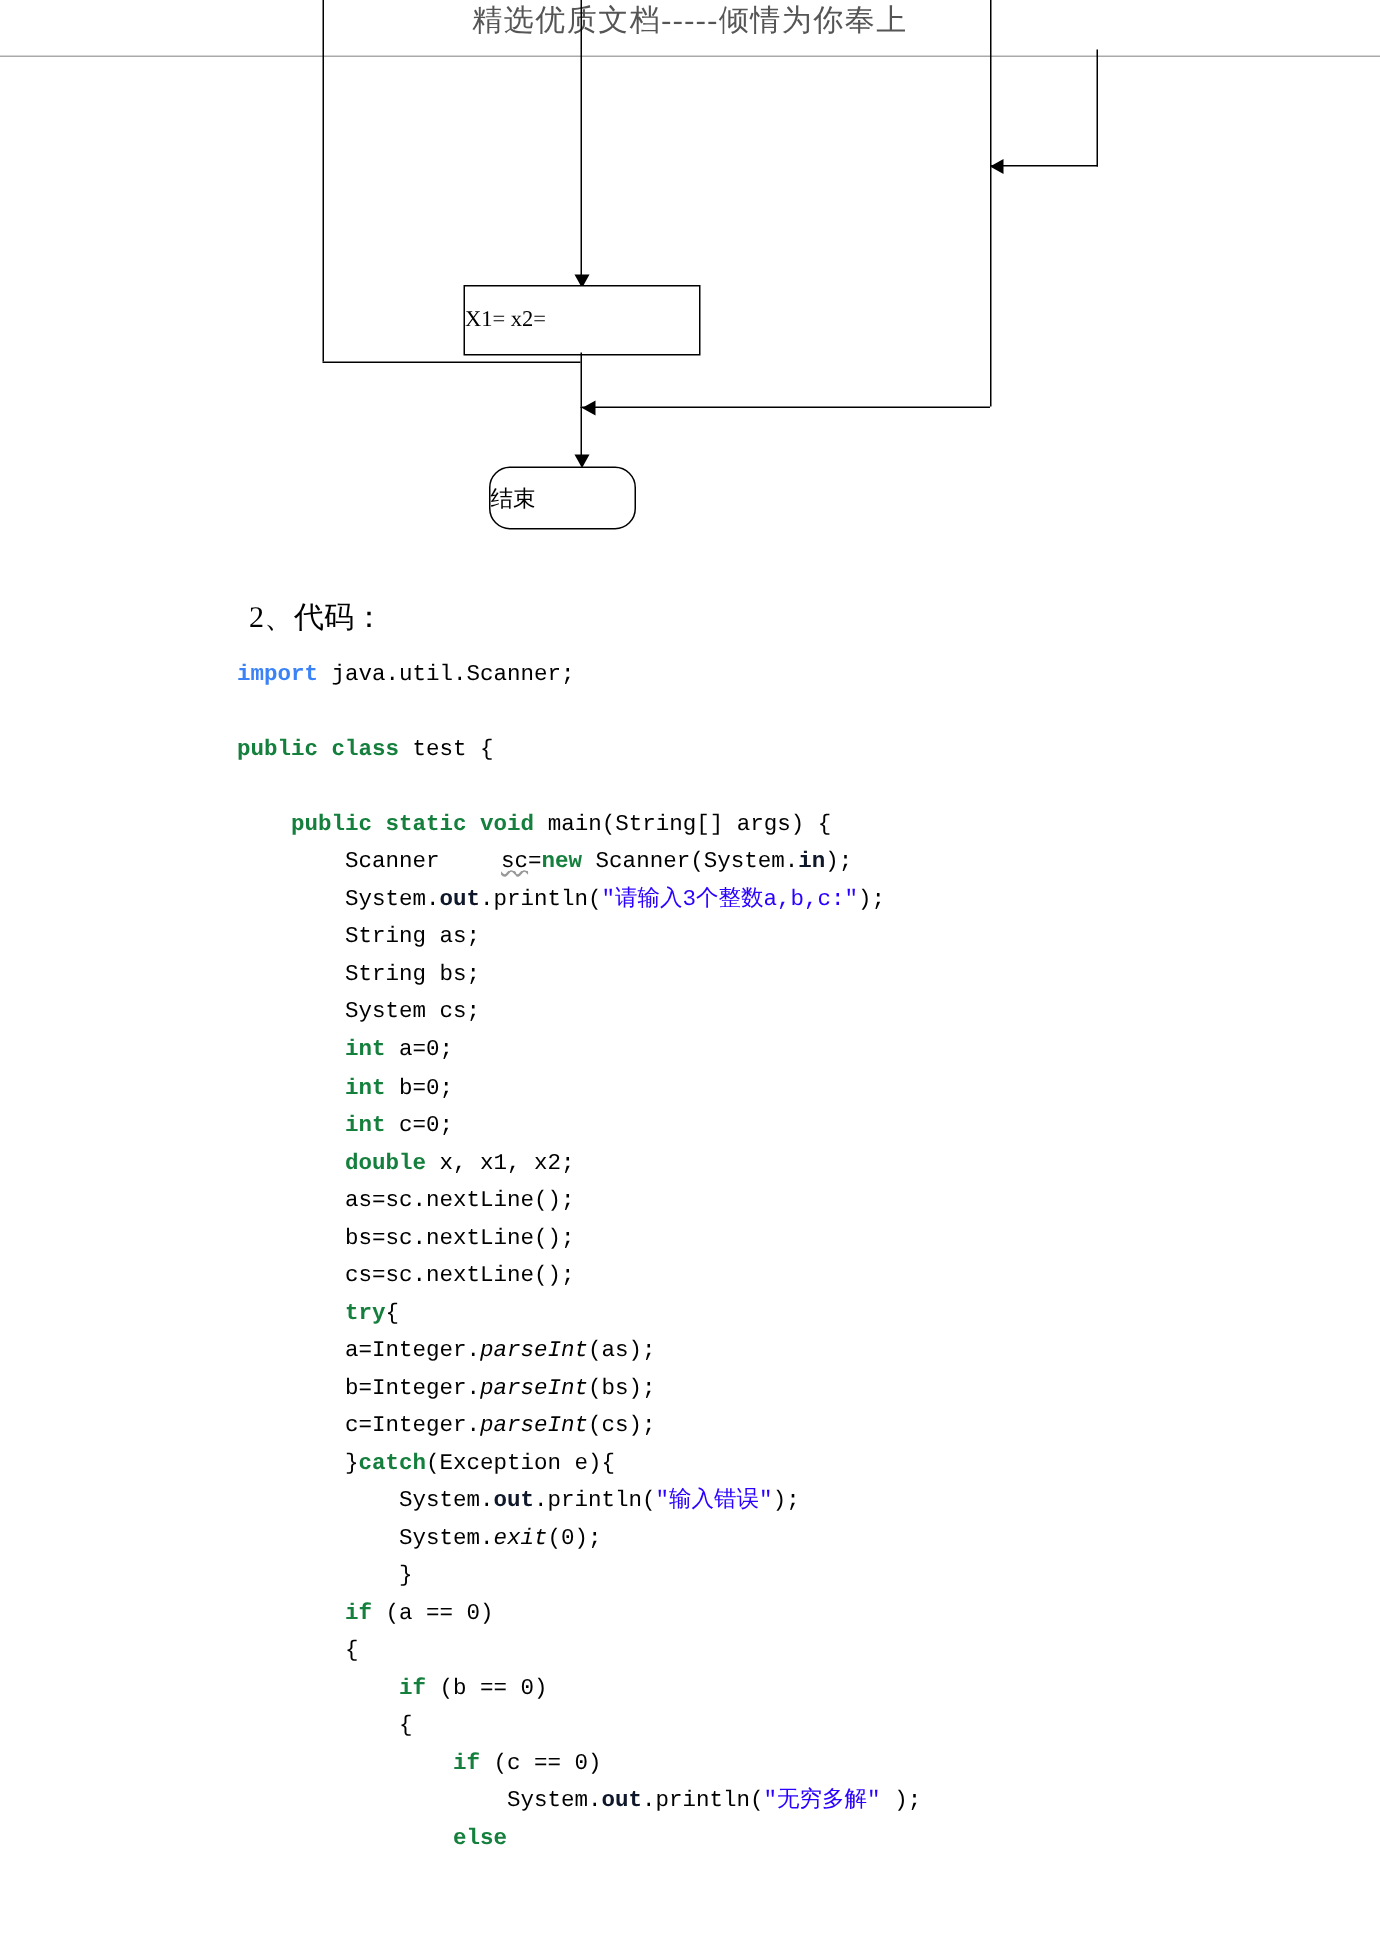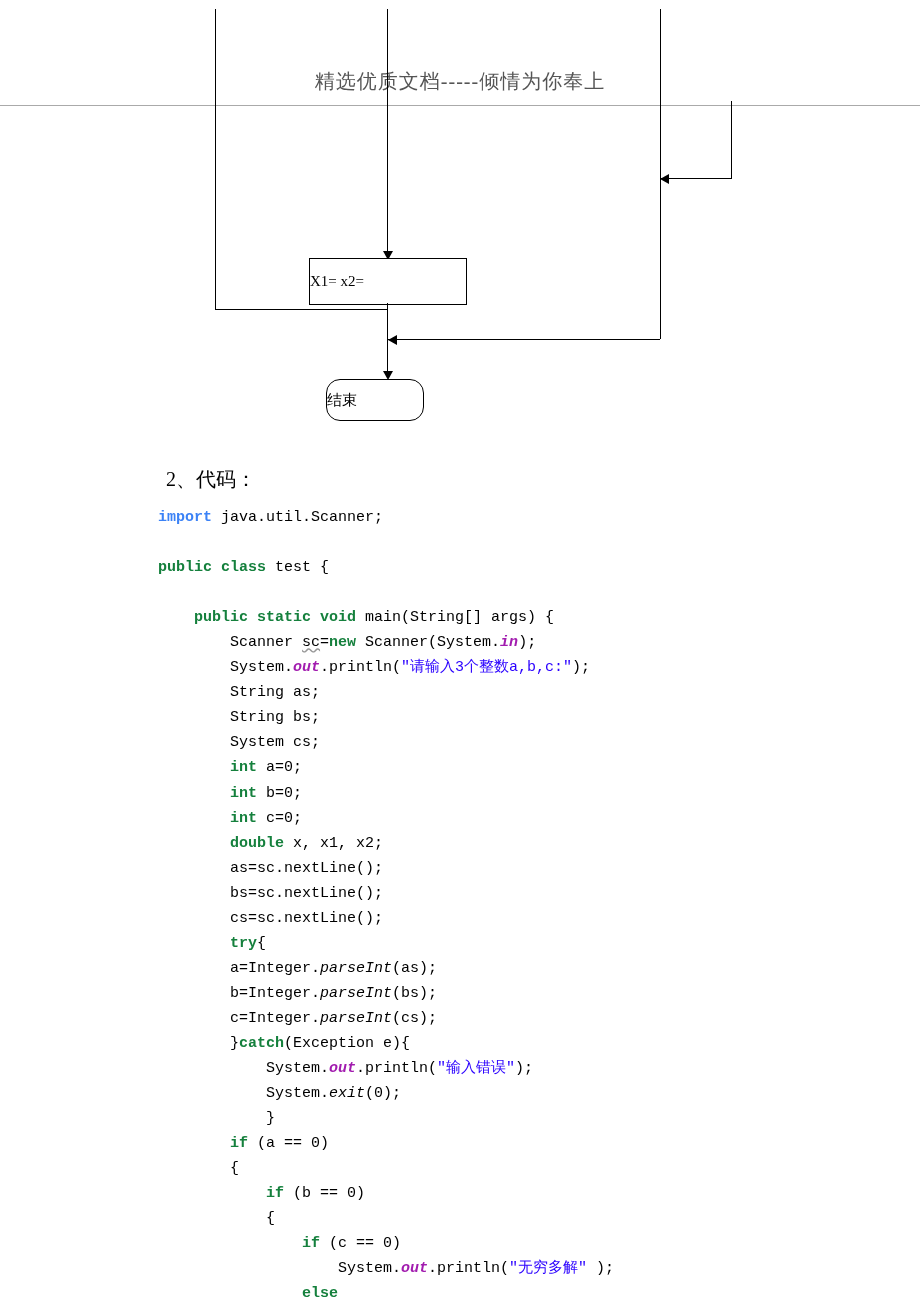--- a/index.html
+++ b/index.html
@@ -11,21 +11,20 @@
     color: #000;
   }
   .page {
     width: 920px;
     min-height: 1302px;
     position: relative;
     background: #fff;
   }
   .header {
     text-align: center;
-    padding-top: 68px;
     font-size: 20px;
     color: #555;
     letter-spacing: 1px;
   }
   .hr {
     border: none;
     border-top: 1px solid #aaa;
     margin: 10px 0 0 0;
   }
   .flowchart {
@@ -74,23 +73,23 @@
     font-family: Consolas, "Courier New", monospace;
     font-size: 15px;
     line-height: 1.67;
     margin-left: 158px;
     white-space: pre;
     color: #000;
   }
   .kw-import { color: #3b82f6; font-weight: bold; }
   .kw { color: #15803d; font-weight: bold; }
   .str { color: #2a00ff; }
-  .it { font-style: italic; color: #a21caf; font-weight: bold; }
+  .it { color: #0f172a; font-weight: bold; }
   .it2 { font-style: italic; }
-  .under { text-decoration: underline; text-decoration-style: wavy; text-decoration-color: #999; }
+  .under { text-decoration: underline; text-decoration-style: wavy; text-decoration-color: #999; margin-left: 32px; }
 </style>
 </head>
 <body>
 
 <div class="page">
 
   <div class="header">
     <span>精选优质文档-----倾情为你奉上</span>
   </div>
   <hr class="hr">

